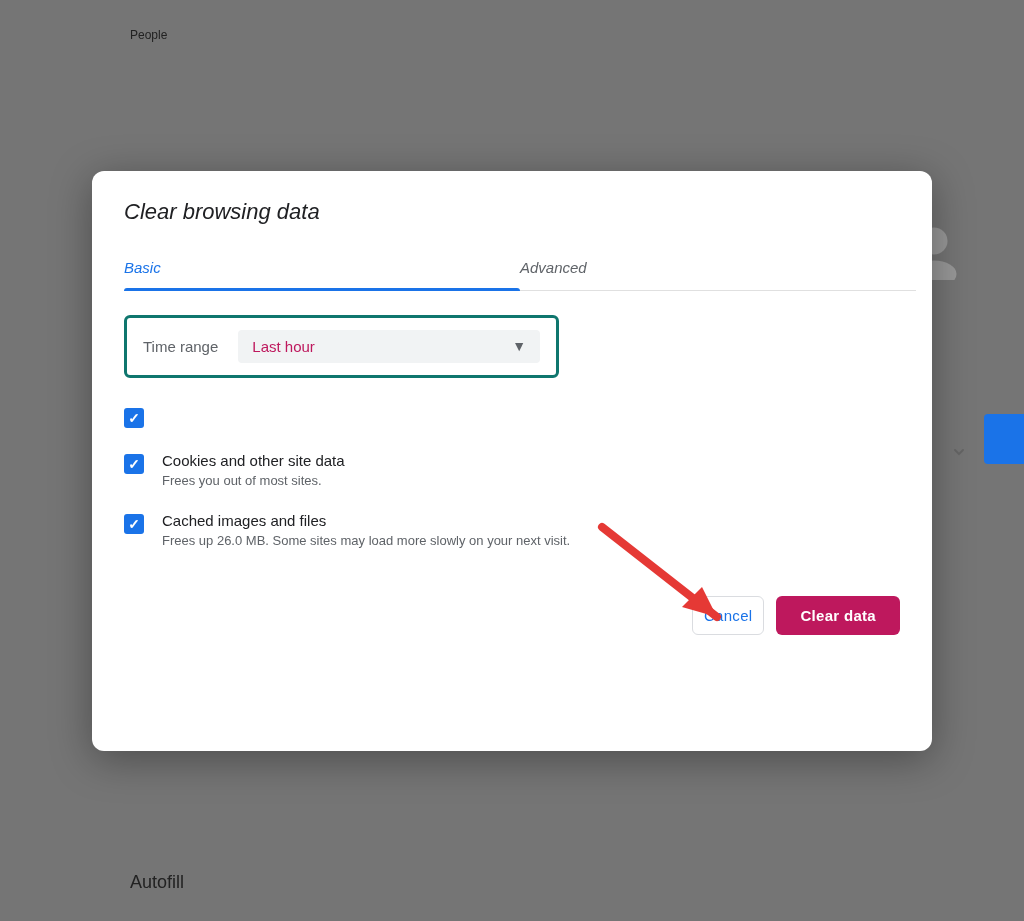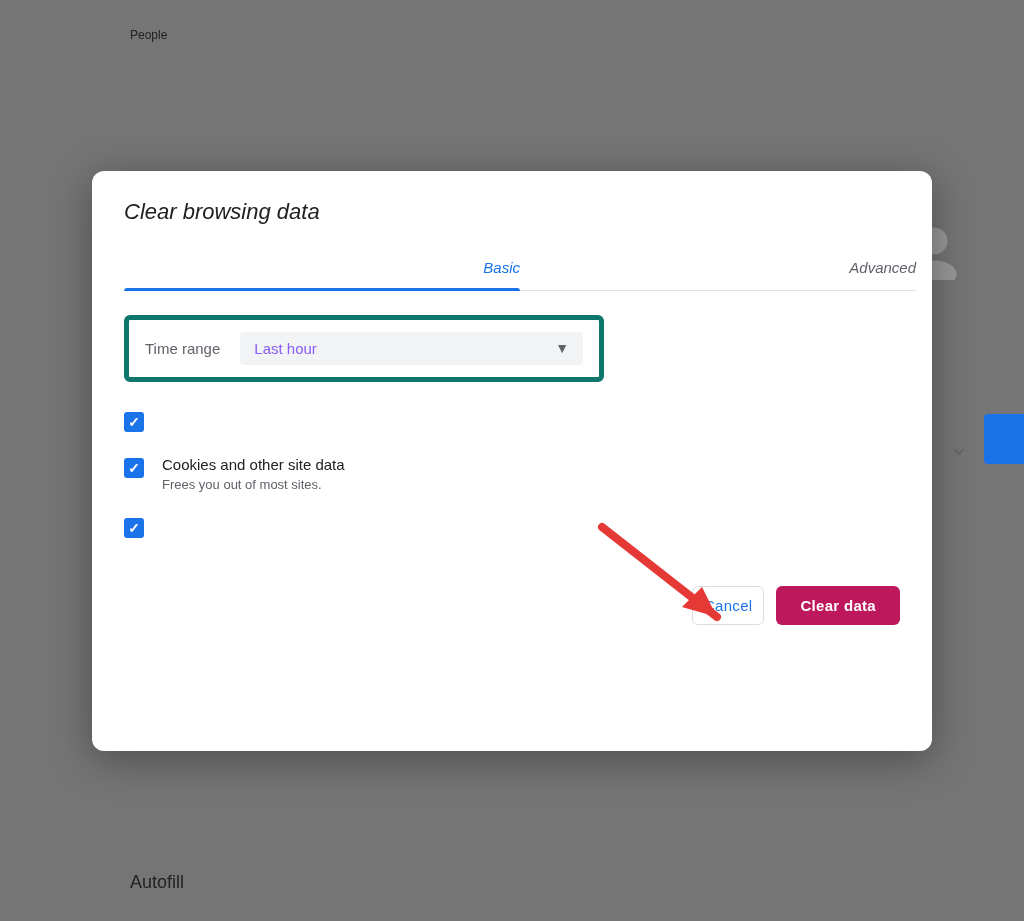--- a/index.html
+++ b/index.html
@@ -94,21 +94,21 @@
 
     
     .tabs {
       display: flex;
       border-bottom: 1px solid #e0e0e0;
       margin: 0 0 0 0;
     }
 
     .tab {
       flex: 1;
-      text-align: right;
+      text-align: left;
       padding: 14px 0;
       font-size: 15px;
       font-weight: 500;
       cursor: pointer;
       position: relative;
       color: #5f6368;
     }
 
     .tab.active {
       color: #1a73e8;
@@ -127,26 +127,26 @@
 
     
     .modal-body {
       padding: 24px 32px 28px 32px;
     }
 
     
     .time-range-row {
       display: flex;
       align-items: center;
-      border: 5px solid #0f766e;
+      border: 3px solid #0f766e;
       border-radius: 6px;
       padding: 12px 16px;
       margin-bottom: 28px;
       background: #fff;
-      width: 480px;
+      width: 435px;
     }
 
     .time-range-label {
       font-size: 15px;
       color: #5f6368;
       margin-right: 20px;
       white-space: nowrap;
     }
 
     .time-range-select {
@@ -154,21 +154,21 @@
       align-items: center;
       background: #f1f3f4;
       border-radius: 4px;
       padding: 8px 14px;
       flex: 1;
       cursor: pointer;
     }
 
     .time-range-value {
       font-size: 15px;
-      color: #8b5cf6;
+      color: #be185d;
       flex: 1;
     }
 
     .chevron-down {
       font-size: 14px;
       color: #5f6368;
     }
 
     
     .checkbox-item {
@@ -315,20 +315,24 @@
           <div class="checkbox-desc">Frees you out of most sites.</div>
         </div>
       </div>
 
       <div class="checkbox-item">
         <div class="checkbox-wrap">
           <div class="checkbox-box">
             <span class="checkmark">✓</span>
           </div>
         </div>
+        <div class="checkbox-content">
+          <div class="checkbox-title">Cached images and files</div>
+          <div class="checkbox-desc">Frees up 26.0 MB. Some sites may load more slowly on your next visit.</div>
+        </div>
       </div>
 
     </div>
 
     <div style="position:absolute; bottom:100px; right:180px; pointer-events:none;">
       <svg width="180" height="140" viewBox="0 0 180 140">
 
         <line x1="30" y1="20" x2="145" y2="110" stroke="#e53935" stroke-width="8" stroke-linecap="round"></line>
 
         <polygon points="145,110 110,100 130,80" fill="#e53935"></polygon>

